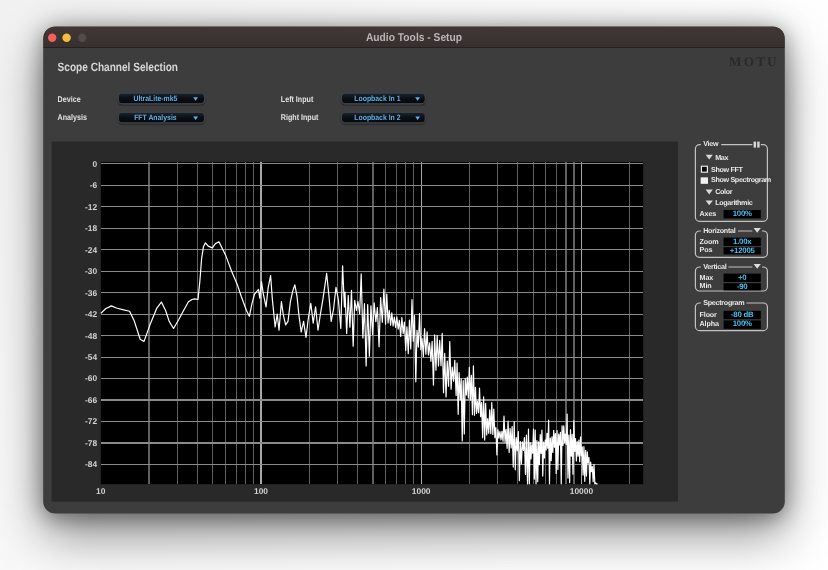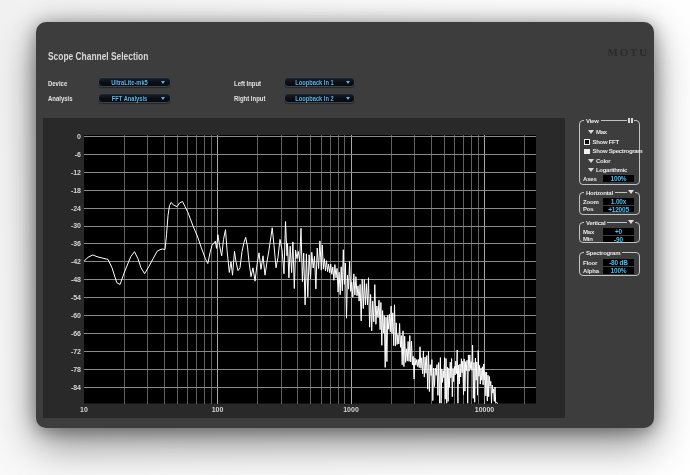--- a/index.html
+++ b/index.html
@@ -41,20 +41,26 @@
   color:#49c1f2; font-size:6.5px; font-weight:bold; text-align:center; line-height:7.2px; letter-spacing:-0.2px; }
 .tri { display:inline-block; width:0; height:0; border-left:3.5px solid transparent;
   border-right:3.5px solid transparent; border-top:4.5px solid #d9d9d9; margin-right:2px; }
 .vrow { position:absolute; left:8px; color:#e8e8e8; font-size:6px; font-weight:bold; line-height:8px; letter-spacing:-0.3px; white-space:nowrap; }
 .cb { display:inline-block; width:5.5px; height:5.5px; border:1px solid #f0f0f0; background:#0a0a0a;
   margin-right:3px; vertical-align:-1px; }
 .cb.on { background:#f0f0f0; }
 </style></head>
 <body>
 <div id="win">
+  <div id="titlebar">
+    <div class="tl" style="left:3.8px; background:#f4605a;"></div>
+    <div class="tl" style="left:15.9px; background:#f6bd3b;"></div>
+    <div class="tl" style="left:29px; background:#514b4a;"></div>
+    <div id="title">Audio Tools - Setup</div>
+  </div>
   <div id="header">Scope Channel Selection</div>
   <div class="lab" style="left:12px; top:57.5px;">Device</div>
   <div class="lab" style="left:12px; top:73px;">Analysis</div>
   <div class="lab" style="left:197.5px; top:57.5px;">Left Input</div>
   <div class="lab" style="left:197.5px; top:73px;">Right Input</div>
   <div class="dd" style="left:61.5px; top:54.5px;">
       <span>UltraLite-mk5</span>
       <i></i>
     </div>
   <div class="dd" style="left:61.5px; top:70.5px;">

